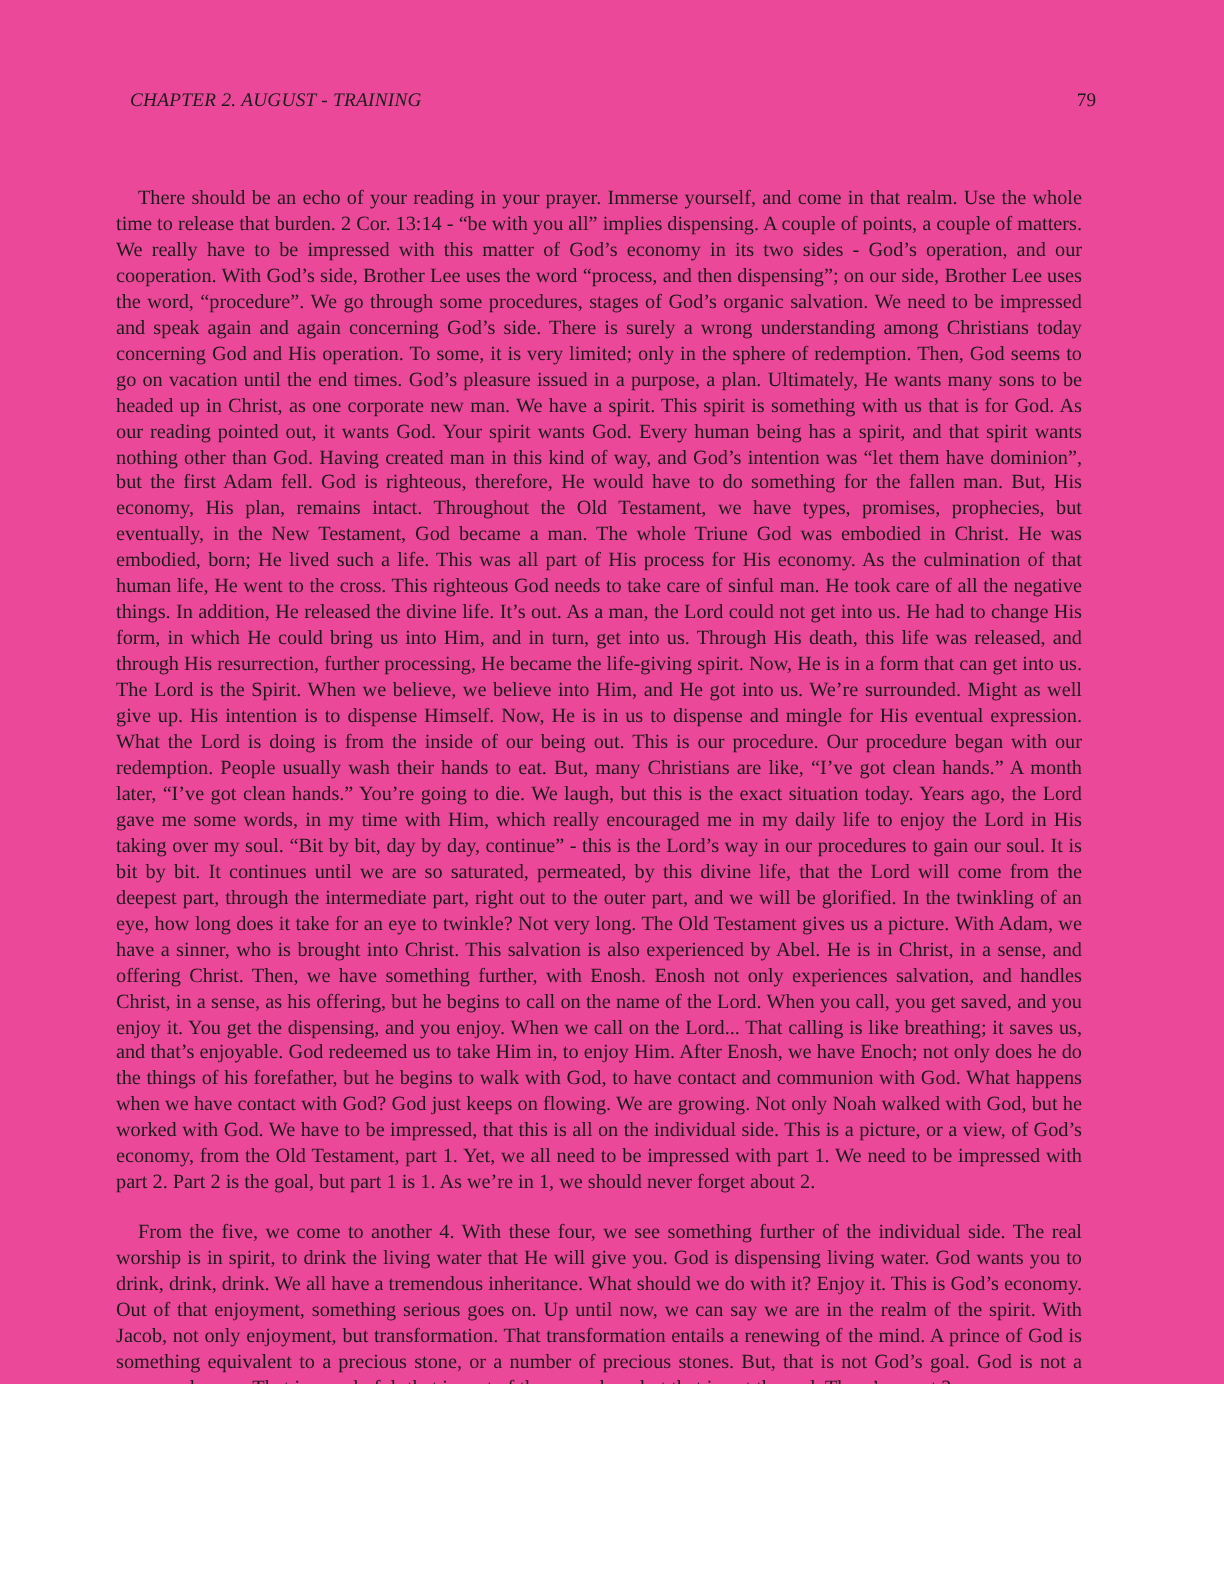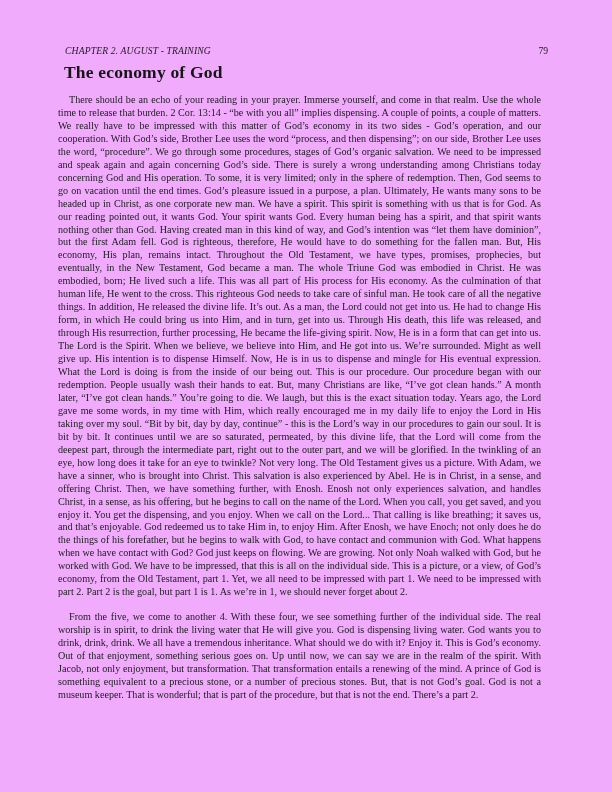--- a/index.html
+++ b/index.html
@@ -7,22 +7,22 @@
     padding: 0;
   }
   body {
     width: 612px;
     height: 792px;
     background: #ffffff;
   }
   .page {
     position: relative;
     width: 612px;
-    height: 792px;
-    background: #f0abfc;
+    height: 692px;
+    background: #ec4899;
     color: #1b1b1b;
     font-family: "Liberation Serif", "DejaVu Serif", serif;
     overflow: hidden;
   }
   .running-header {
     position: absolute;
     left: 65px;
     top: 45px;
     width: 483px;
     display: flex;
@@ -71,20 +71,19 @@
 </head>
 <body>
 
 <div class="page">
 
   <div class="running-header">
     <span class="chapter">CHAPTER 2.  AUGUST - TRAINING</span>
     <span class="pageno">79</span>
   </div>
 
-  <h1 class="section-title">The economy of God</h1>
 
   <div class="body-text">
     <p class="para">There should be an echo of your reading in your prayer. Immerse yourself, and come in that realm. Use the whole time to release that burden. 2 Cor. 13:14 - “be with you all” implies dispensing. A couple of points, a couple of matters. We really have to be impressed with this matter of God’s economy in its two sides - God’s operation, and our cooperation. With God’s side, Brother Lee uses the word “process, and then dispensing”; on our side, Brother Lee uses the word, “procedure”. We go through some procedures, stages of God’s organic salvation. We need to be impressed and speak again and again concerning God’s side. There is surely a wrong understanding among Christians today concerning God and His operation. To some, it is very limited; only in the sphere of redemption. Then, God seems to go on vacation until the end times. God’s pleasure issued in a purpose, a plan. Ultimately, He wants many sons to be headed up in Christ, as one corporate new man. We have a spirit. This spirit is something with us that is for God. As our reading pointed out, it wants God. Your spirit wants God. Every human being has a spirit, and that spirit wants nothing other than God. Having created man in this kind of way, and God’s intention was “let them have dominion”, but the first Adam fell. God is righteous, therefore, He would have to do something for the fallen man. But, His economy, His plan, remains intact. Throughout the Old Testament, we have types, promises, prophecies, but eventually, in the New Testament, God became a man. The whole Triune God was embodied in Christ. He was embodied, born; He lived such a life. This was all part of His process for His economy. As the culmination of that human life, He went to the cross. This righteous God needs to take care of sinful man. He took care of all the negative things. In addition, He released the divine life. It’s out. As a man, the Lord could not get into us. He had to change His form, in which He could bring us into Him, and in turn, get into us. Through His death, this life was released, and through His resurrection, further processing, He became the life-giving spirit. Now, He is in a form that can get into us. The Lord is the Spirit. When we believe, we believe into Him, and He got into us. We’re surrounded. Might as well give up. His intention is to dispense Himself. Now, He is in us to dispense and mingle for His eventual expression. What the Lord is doing is from the inside of our being out. This is our procedure. Our procedure began with our redemption. People usually wash their hands to eat. But, many Christians are like, “I’ve got clean hands.” A month later, “I’ve got clean hands.” You’re going to die. We laugh, but this is the exact situation today. Years ago, the Lord gave me some words, in my time with Him, which really encouraged me in my daily life to enjoy the Lord in His taking over my soul. “Bit by bit, day by day, continue” - this is the Lord’s way in our procedures to gain our soul. It is bit by bit. It continues until we are so saturated, permeated, by this divine life, that the Lord will come from the deepest part, through the intermediate part, right out to the outer part, and we will be glorified. In the twinkling of an eye, how long does it take for an eye to twinkle? Not very long. The Old Testament gives us a picture. With Adam, we have a sinner, who is brought into Christ. This salvation is also experienced by Abel. He is in Christ, in a sense, and offering Christ. Then, we have something further, with Enosh. Enosh not only experiences salvation, and handles Christ, in a sense, as his offering, but he begins to call on the name of the Lord. When you call, you get saved, and you enjoy it. You get the dispensing, and you enjoy. When we call on the Lord... That calling is like breathing; it saves us, and that’s enjoyable. God redeemed us to take Him in, to enjoy Him. After Enosh, we have Enoch; not only does he do the things of his forefather, but he begins to walk with God, to have contact and communion with God. What happens when we have contact with God? God just keeps on flowing. We are growing. Not only Noah walked with God, but he worked with God. We have to be impressed, that this is all on the individual side. This is a picture, or a view, of God’s economy, from the Old Testament, part 1. Yet, we all need to be impressed with part 1. We need to be impressed with part 2. Part 2 is the goal, but part 1 is 1. As we’re in 1, we should never forget about 2.</p>
     <p class="para">From the five, we come to another 4. With these four, we see something further of the individual side. The real worship is in spirit, to drink the living water that He will give you. God is dispensing living water. God wants you to drink, drink, drink. We all have a tremendous inheritance. What should we do with it? Enjoy it. This is God’s economy. Out of that enjoyment, something serious goes on. Up until now, we can say we are in the realm of the spirit. With Jacob, not only enjoyment, but transformation. That transformation entails a renewing of the mind. A prince of God is something equivalent to a precious stone, or a number of precious stones. But, that is not God’s goal. God is not a museum keeper. That is wonderful; that is part of the procedure, but that is not the end. There’s a part 2.</p>
   </div>
 
 </div>
 
 </body></html>

